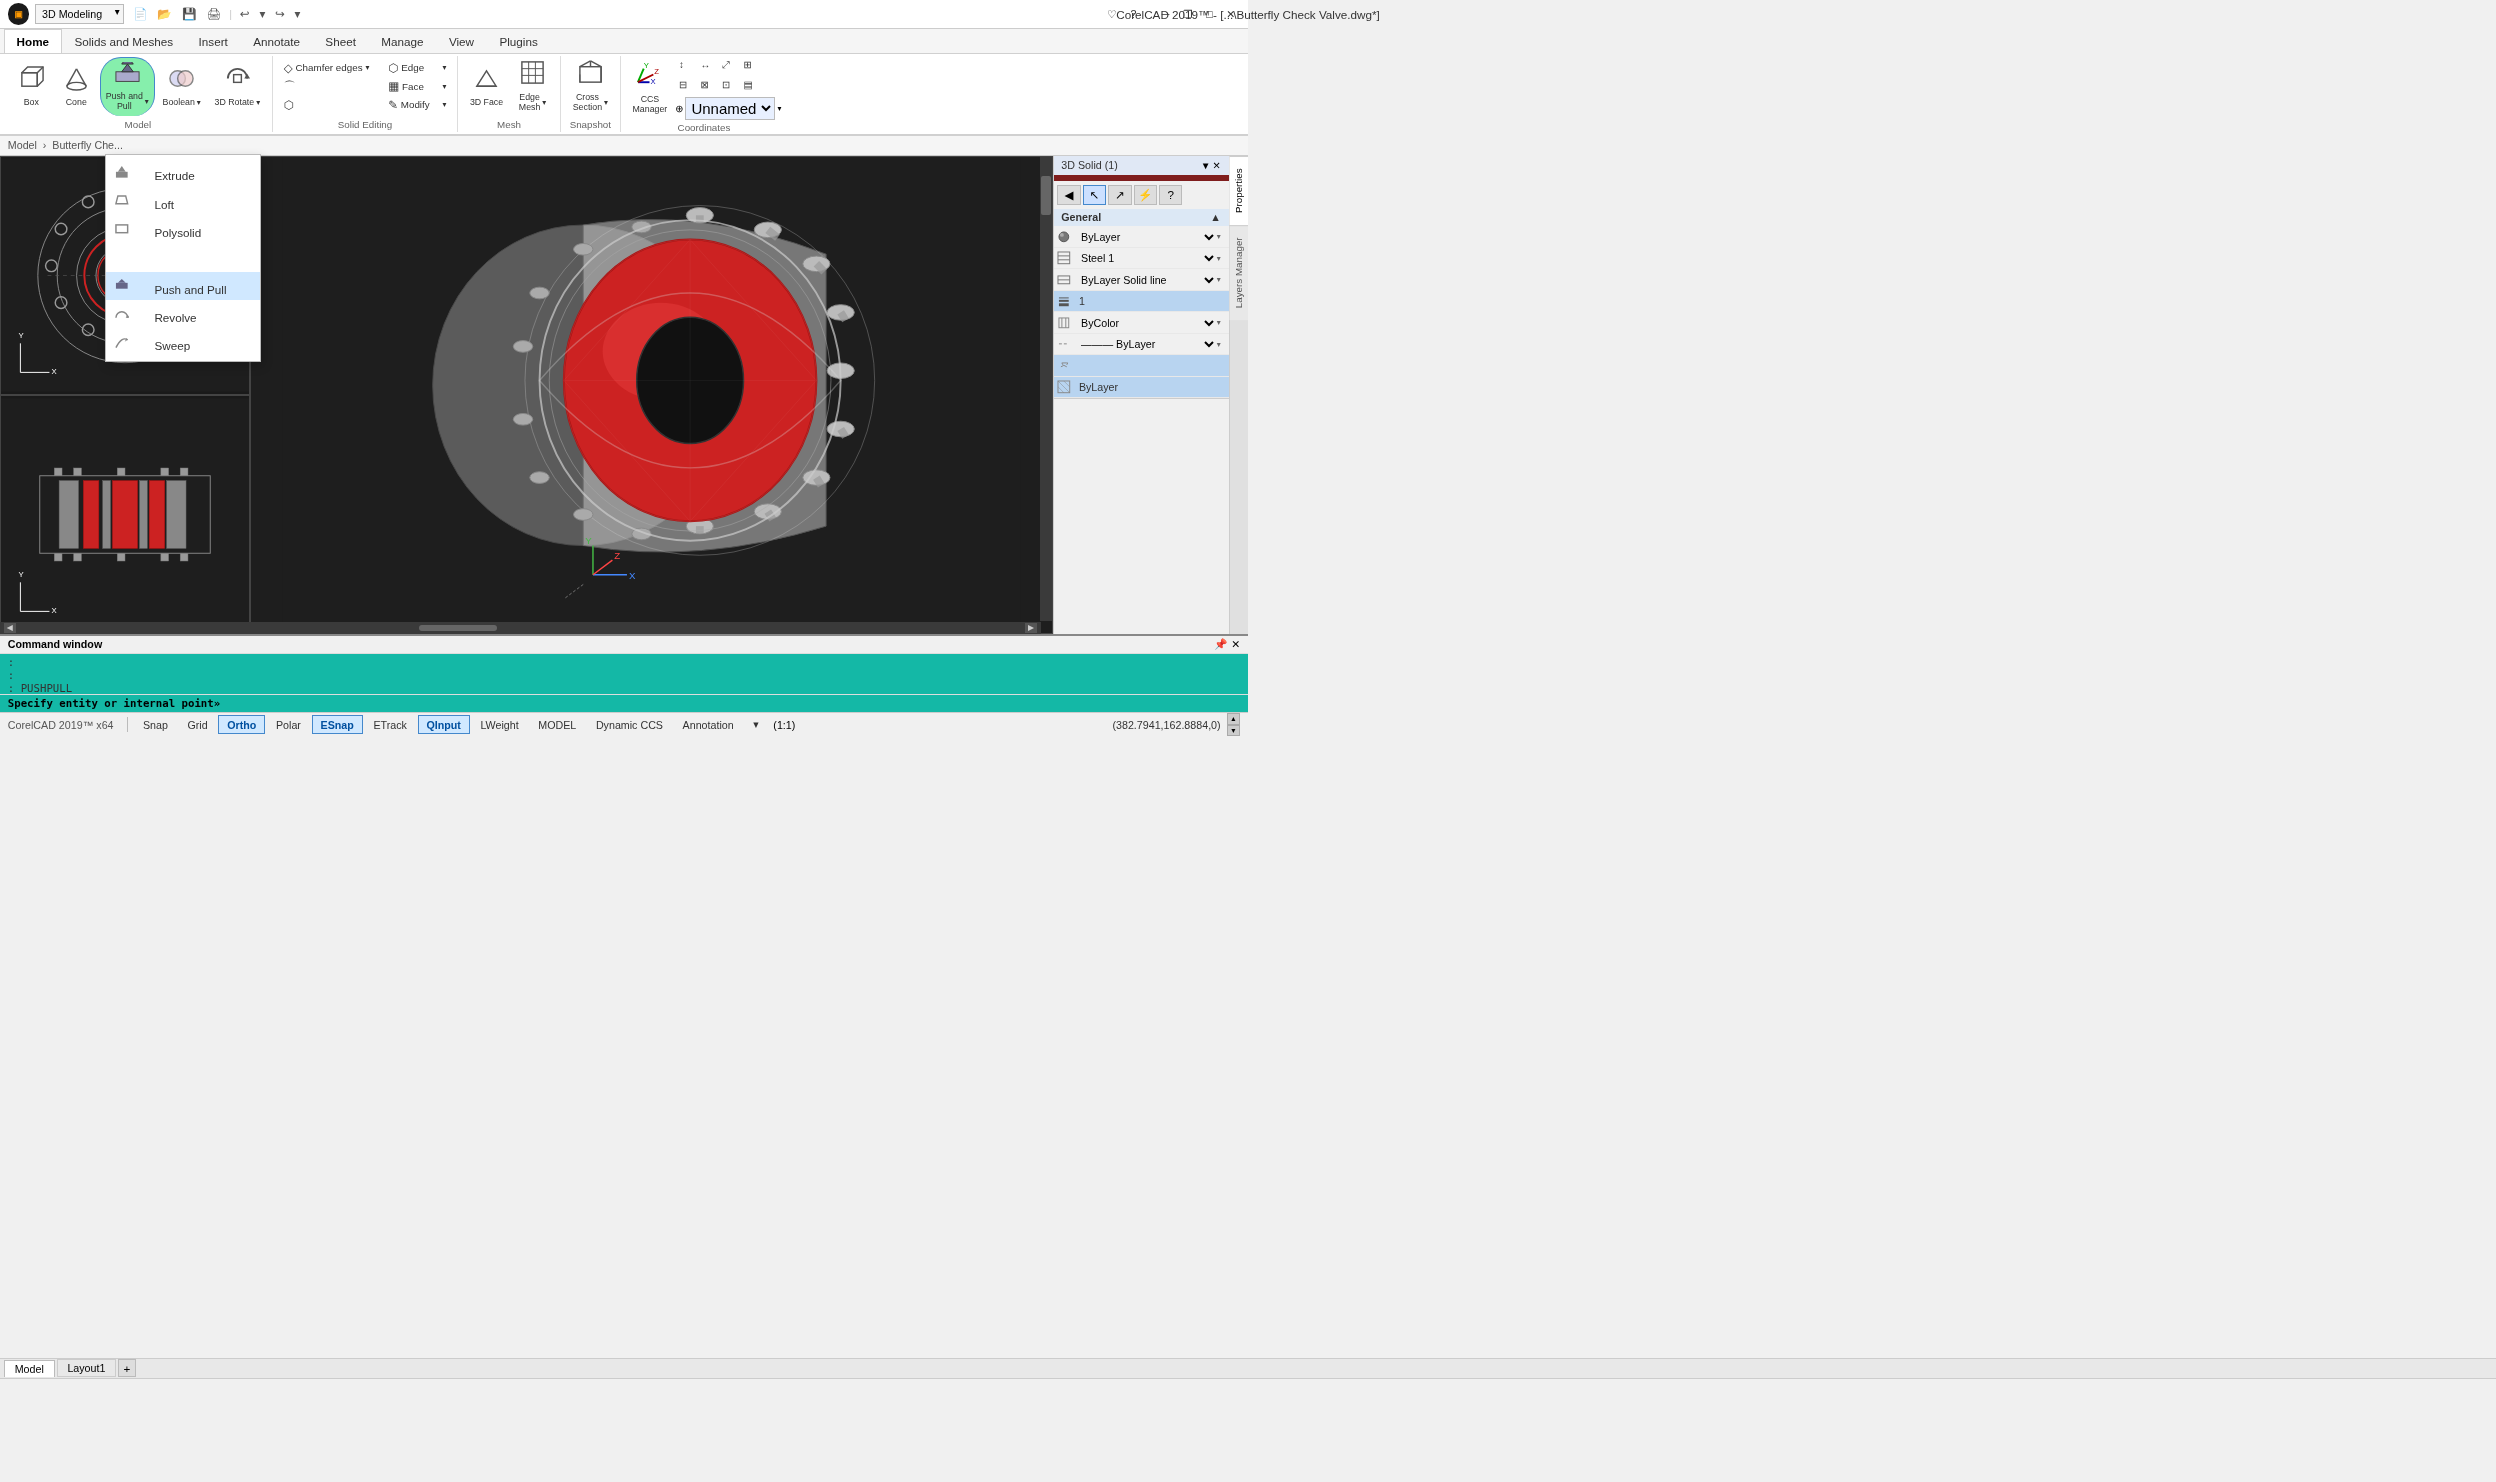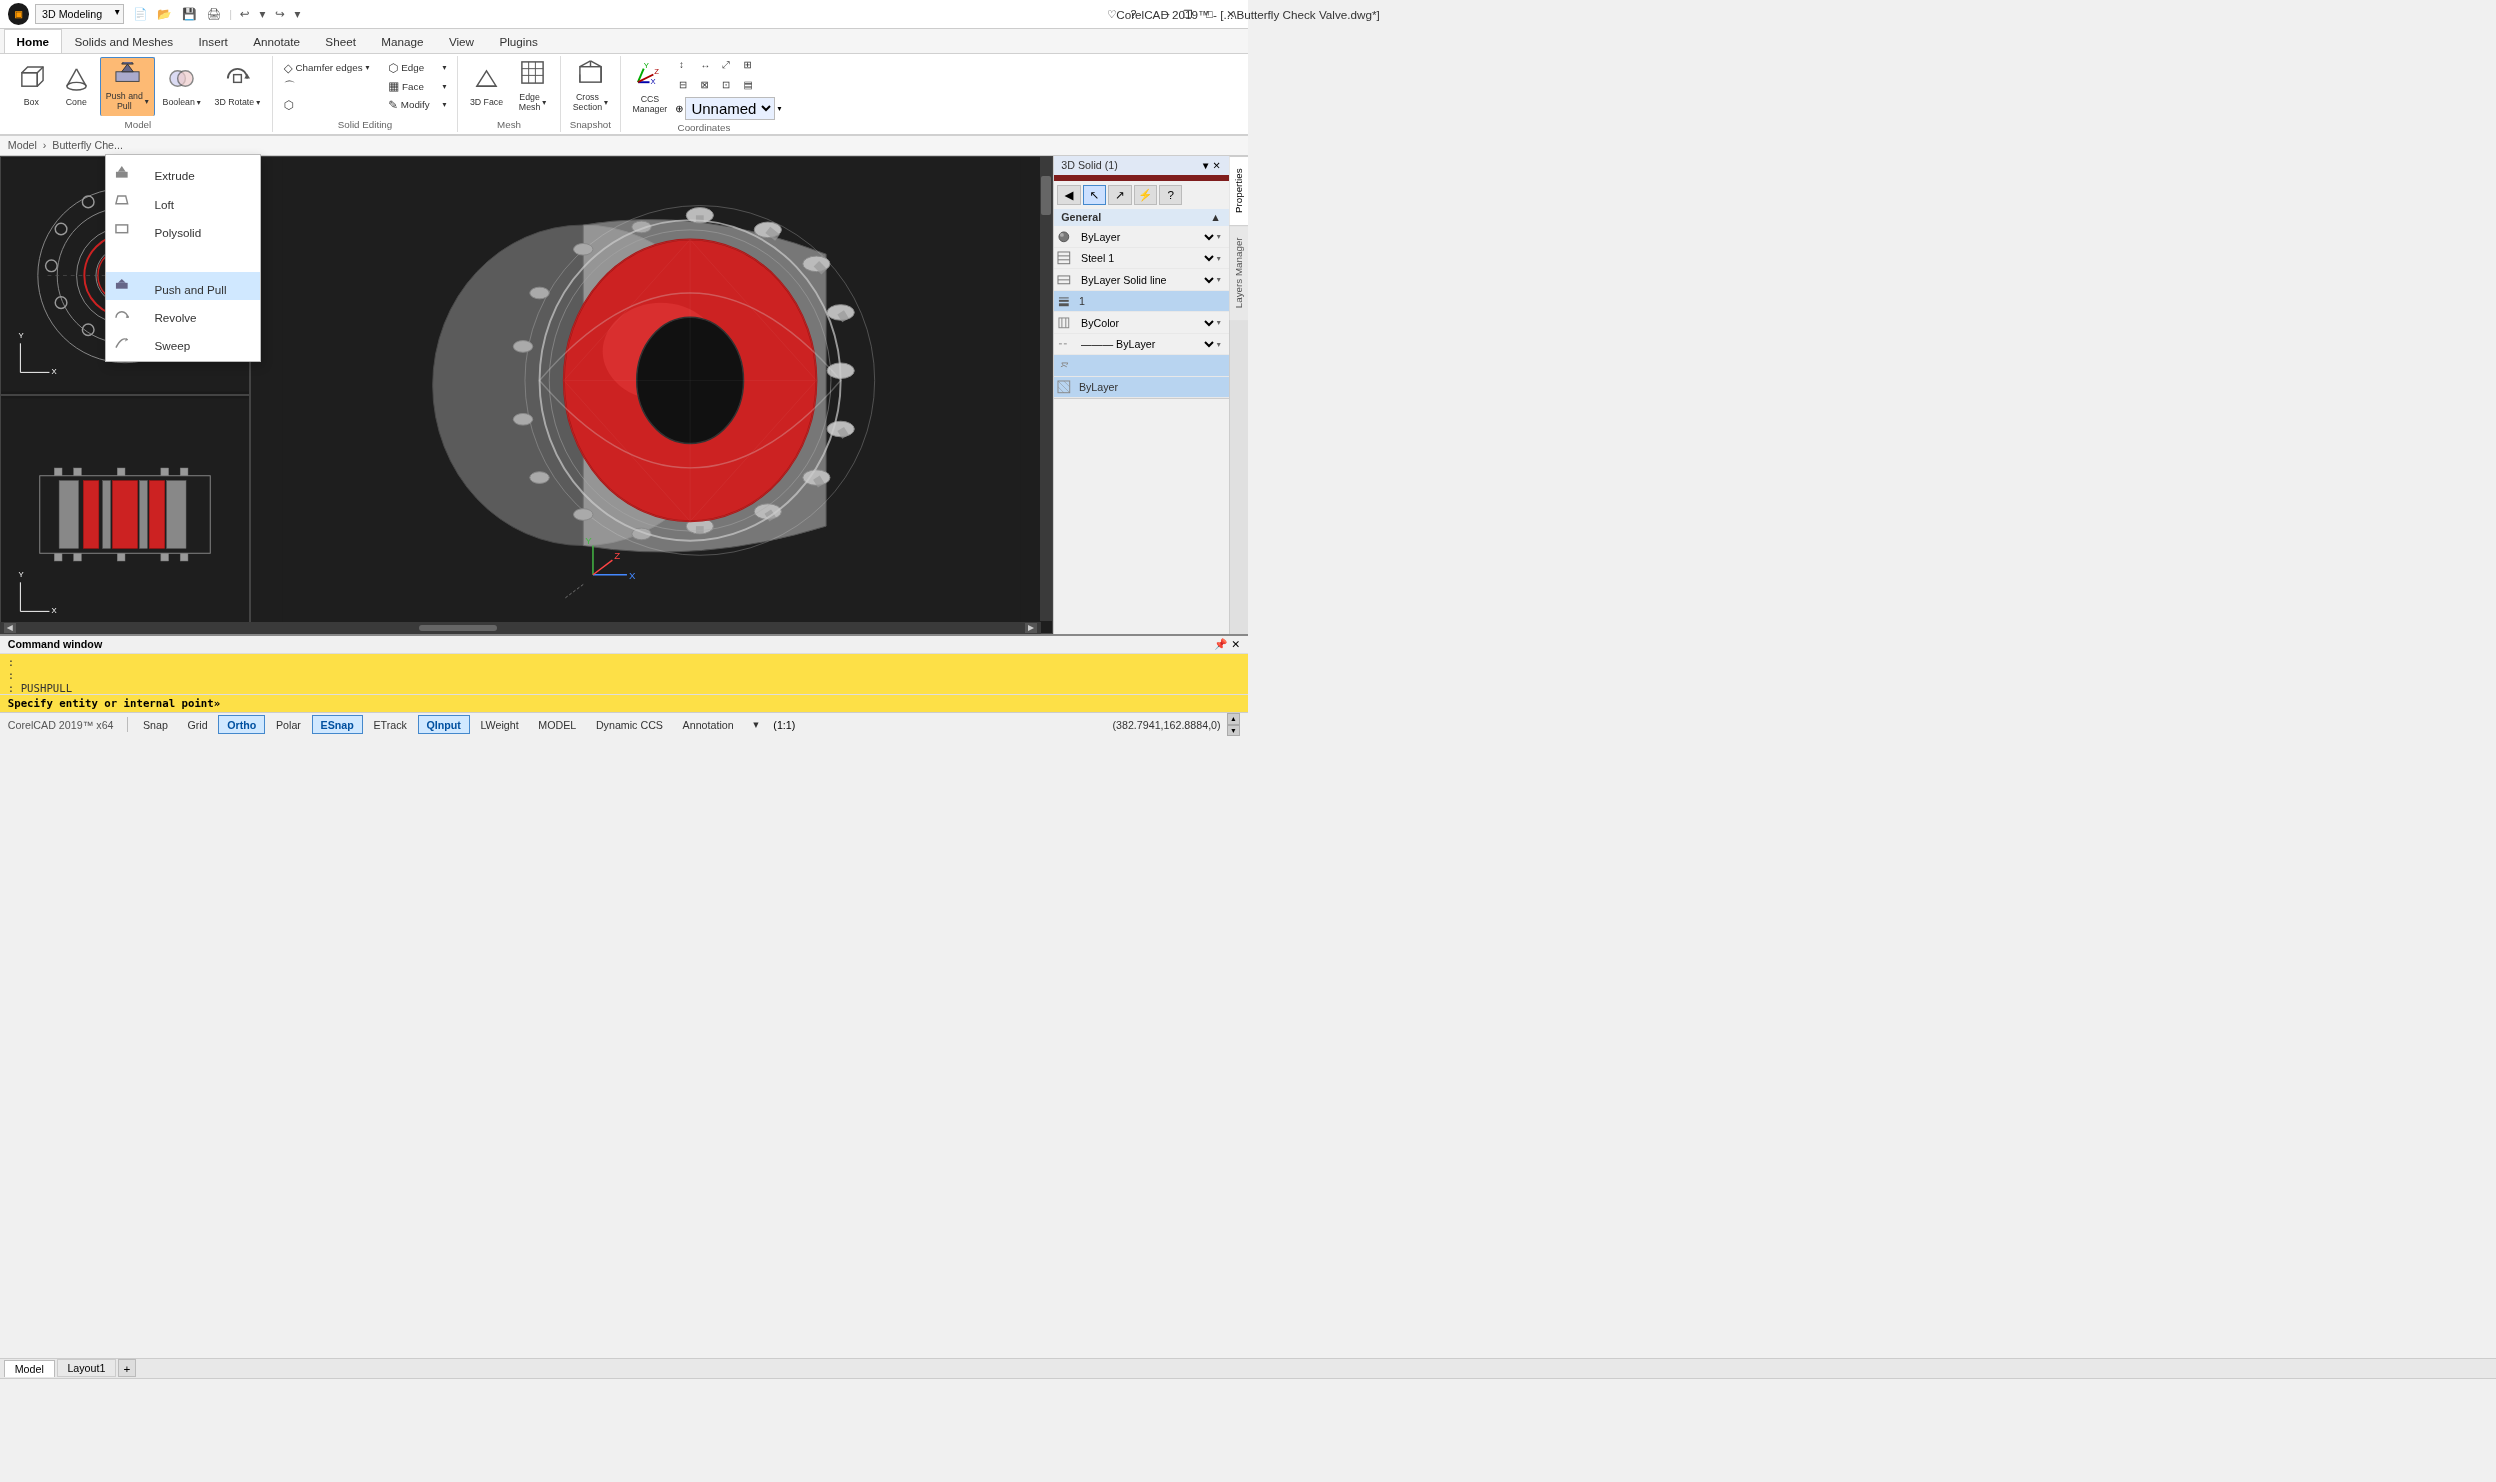--- a/index.html
+++ b/index.html
@@ -109,21 +109,21 @@
       border: 1px solid transparent;
       border-radius: 2px;
       min-width: 43px;
       height: 59px;
       font-size: 9.8px;
       text-align: center;
       gap: 2px;
       background: transparent;
       color: #333;
     }
-    .tool-btn.active { background: #fdba74; border-color: #4488cc; }
+    .tool-btn.active { background: #86efac; border-color: #4488cc; border-radius: 21px; }
     .tool-icon { font-size: 19.5px; line-height: 1; }
     .tool-label { font-size: 8.8px; line-height: 1.2; max-width: 47px; }
     .tool-btn-small {
       display: flex;
       align-items: center;
       gap: 2.9px;
       padding: 2px 3.9px;
       cursor: pointer;
       border: 1px solid transparent;
       border-radius: 2px;
@@ -272,21 +272,21 @@
       cursor: pointer;
       color: #555;
       border-bottom: 1px solid #ccc;
       background: #e8e8e8;
     }
     .side-tab.active { background: #fff; color: #000; }
 
     
     #command-window {
       height: 78px;
-      background: #fde047;
+      background: #14b8a6;
       border-top: 2px solid #888;
       display: flex;
       flex-direction: column;
     }
     #cmd-header {
       background: #f0f0f0;
       padding: 2px 7.8px;
       font-size: 10.7px;
       font-weight: 600;
       border-bottom: 1px solid #ddd;

